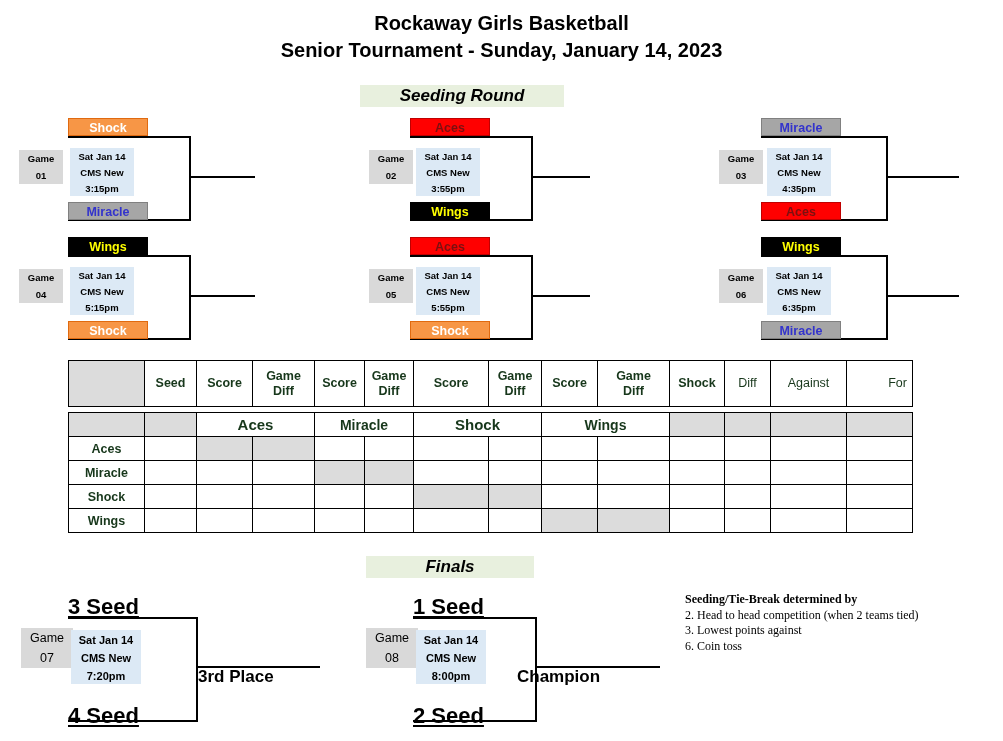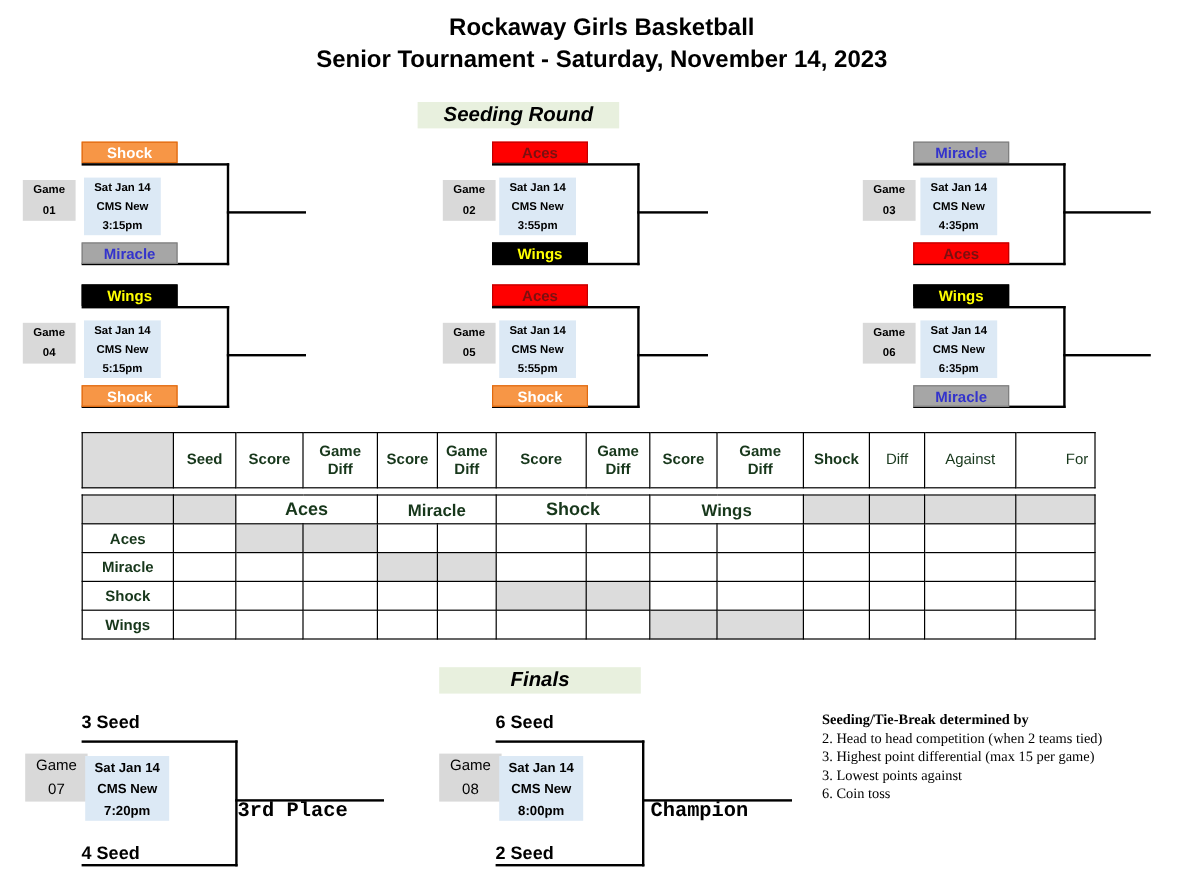--- a/index.html
+++ b/index.html
@@ -90,28 +90,28 @@
   }
   #standings td.thin{font-weight:normal;}
   #standings td.shade{background:#DCDCDC;}
   #standings td.hdr{height:46px;font-size:12.5px;line-height:15px;}
   #standings td.teamrow{height:24px;}
   #standings tr.spacer td{border:none;height:6px;background:transparent;}
 
   
   .seedlabel{
     position:absolute;
-    font-size:15px;font-weight:bold;
+    font-size:22px;font-weight:bold;
     white-space:nowrap;
+    text-decoration:underline;
   }
   .outcome{
     position:absolute;
     font-size:17px;font-weight:bold;
     white-space:nowrap;
-    font-family:Liberation Mono, monospace;
   }
   .fgamelabel{
     position:absolute;
     width:52px;height:40px;
     background:#D9D9D9;
     font-size:12.5px;
     text-align:center;
     line-height:20px;
     box-sizing:border-box;
   }
@@ -134,24 +134,24 @@
     line-height:15.5px;
     white-space:nowrap;
   }
   #rules .rule-title{font-weight:bold;}
 </style>
 </head>
 <body>
 
 <div class="abs" id="title-block">
   <div class="line">Rockaway Girls Basketball</div>
-  <div class="line">Senior Tournament - Saturday, November 14, 2023</div>
-</div>
-
-<div class="abs section-header" style="left:348px;top:85px;width:168px;">Seeding Round</div>
+  <div class="line">Senior Tournament - Sunday, January 14, 2023</div>
+</div>
+
+<div class="abs section-header" style="left:360px;top:85px;width:204px;">Seeding Round</div>
 
 <div class="game" style="left:0;top:0;">
   <div class="team shock" style="left:68px;top:118px;">Shock</div>
   <div class="bl-h" style="left:68px;top:136px;width:123px;"></div>
   <div class="bl-v" style="left:189px;top:136px;height:85px;"></div>
   <div class="bl-h" style="left:68px;top:219px;width:123px;"></div>
   <div class="bl-h" style="left:189px;top:176px;width:66px;"></div>
   <div class="gamelabel" style="left:19px;top:150px;">
     <div>Game</div>
       <div>01</div>
@@ -369,37 +369,36 @@
   </div>
   <div class="fgameinfo" style="left:71px;top:630px;">
     <div>Sat Jan 14</div>
     <div>CMS New</div>
     <div>7:20pm</div>
   </div>
   <div class="seedlabel" style="left:68px;top:703px;">4 Seed</div>
 </div>
 
 <div class="game" style="left:0;top:0;">
-  <div class="seedlabel" style="left:413px;top:594px;">6 Seed</div>
+  <div class="seedlabel" style="left:413px;top:594px;">1 Seed</div>
   <div class="bl-h" style="left:413px;top:617px;width:124px;"></div>
   <div class="bl-v" style="left:535px;top:617px;height:105px;"></div>
   <div class="bl-h" style="left:413px;top:720px;width:124px;"></div>
   <div class="bl-h" style="left:535px;top:666px;width:125px;"></div>
-  <div class="outcome" style="left:542px;top:667px;">Champion</div>
+  <div class="outcome" style="left:517px;top:667px;">Champion</div>
   <div class="fgamelabel" style="left:366px;top:628px;">
     <div>Game</div>
       <div>08</div>
   </div>
   <div class="fgameinfo" style="left:416px;top:630px;">
     <div>Sat Jan 14</div>
     <div>CMS New</div>
     <div>8:00pm</div>
   </div>
   <div class="seedlabel" style="left:413px;top:703px;">2 Seed</div>
 </div>
 
 <div id="rules" style="left:685px;top:592px;">
   <div class="rule-title">Seeding/Tie-Break determined by</div>
   <div>2. Head to head competition (when 2 teams tied)</div>
-  <div>3. Highest point differential (max 15 per game)</div>
   <div>3. Lowest points against</div>
   <div>6. Coin toss</div>
 </div>
 
 </body></html>

